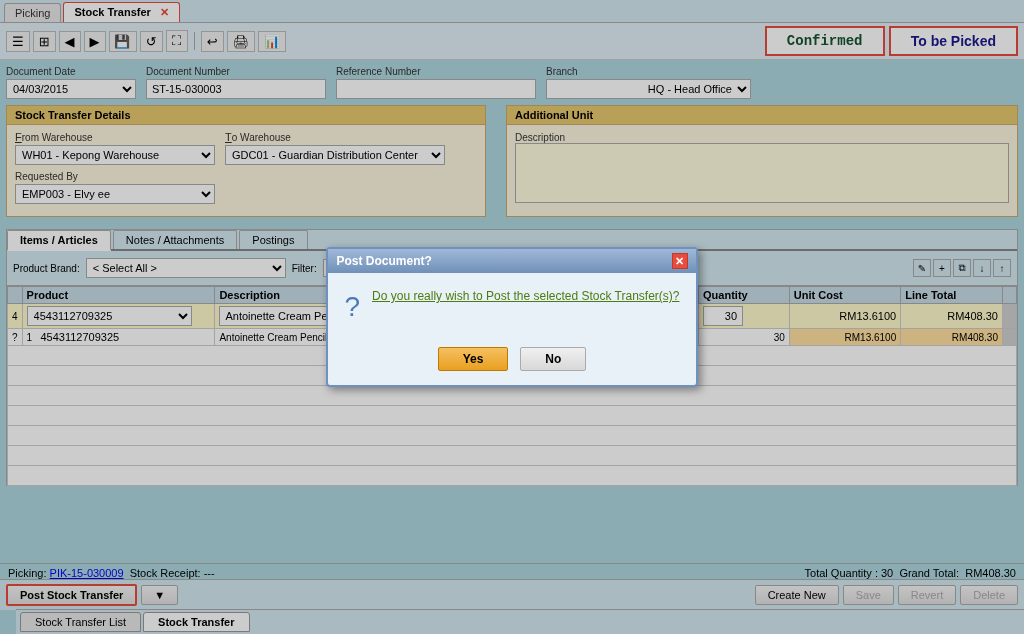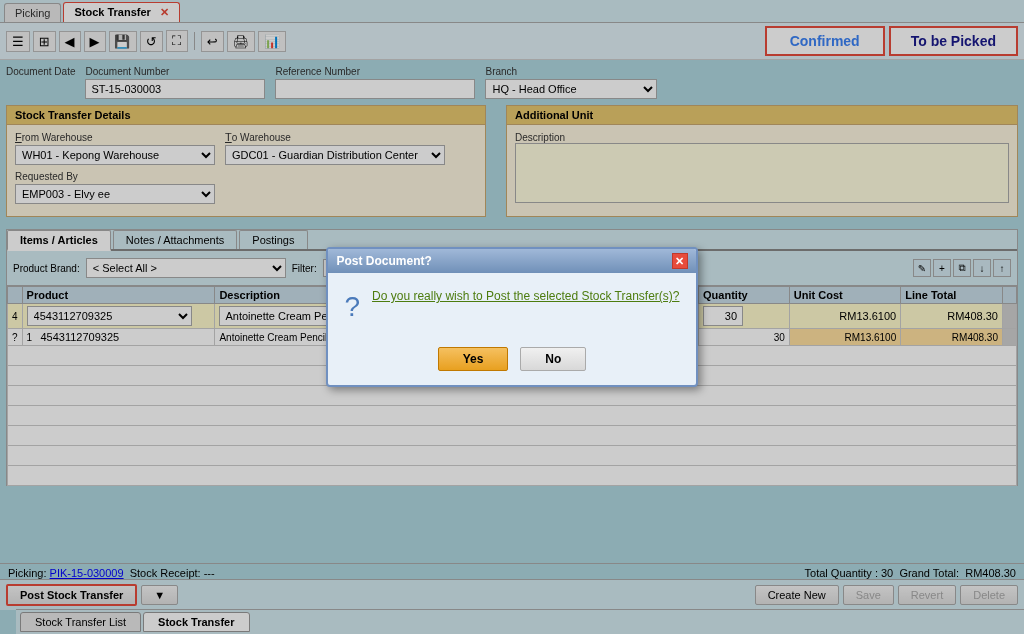--- a/index.html
+++ b/index.html
@@ -10,21 +10,21 @@
     .tab { background: #e8e8e8; border: 1px solid #aaa; border-bottom: none; padding: 3px 10px; cursor: pointer; color: #333; border-radius: 3px 3px 0 0; }
     .tab.active { background: #fff; font-weight: bold; border-color: #e74c3c; color: #000; }
     .tab .close-x { color: #e74c3c; margin-left: 6px; font-weight: bold; }
 
     
     .toolbar { background: #e0eff5; padding: 3px 6px; display: flex; align-items: center; gap: 3px; border-bottom: 1px solid #ccc; }
     .toolbar-btn { background: #f0f0f0; border: 1px solid #bbb; padding: 2px 5px; cursor: pointer; font-size: 13px; min-width: 22px; text-align: center; }
     .toolbar-separator { width: 1px; height: 18px; background: #aaa; margin: 0 3px; }
     .toolbar-right { margin-left: auto; display: flex; gap: 4px; }
     .status-btn { border: 2px solid #e74c3c; padding: 5px 20px; font-size: 14px; font-weight: bold; background: white; cursor: pointer; min-width: 120px; text-align: center; }
-    .status-btn.confirmed { color: #3b82f6; }
+    .status-btn.confirmed { color: #14532d; font-family: Liberation Mono, monospace; }
     .status-btn.to-be-picked { color: #1a1a8c; }
 
     
     .main { background: #b0d8e0; padding: 6px; }
 
     
     .form-row { display: flex; gap: 10px; margin-bottom: 6px; align-items: flex-start; }
     .field-group { display: flex; flex-direction: column; }
     .field-label { font-size: 10px; color: #333; margin-bottom: 2px; }
     .field-label u { text-decoration: underline; }
@@ -119,32 +119,35 @@
     <button class="status-btn confirmed">Confirmed</button>
     <button class="status-btn to-be-picked">To be Picked</button>
   </div>
 </div>
 
 <div class="main">
 
   <div class="form-row">
     <div class="field-group">
       <span class="field-label">Document Date</span>
+      <select class="form-select" style="width:130px;">
+        <option>04/03/2015</option>
+      </select>
     </div>
     <div class="field-group">
       <span class="field-label">Document Number</span>
       <input class="form-input" type="text" style="width: 180px;" value="ST-15-030003">
     </div>
     <div class="field-group">
       <span class="field-label">Reference Number</span>
       <input class="form-input" type="text" style="width: 200px;">
     </div>
     <div class="field-group">
       <span class="field-label">Branch</span>
-      <select class="form-select" style="width:172px;">
+      <select class="form-select" style="width:205px;text-align:right;">
         <option>HQ - Head Office</option>
       </select>
     </div>
   </div>
 
   <div class="panels-row">
 
     <div class="left-panel section-panel">
       <div class="section-header">Stock Transfer Details</div>
       <div class="section-body">

